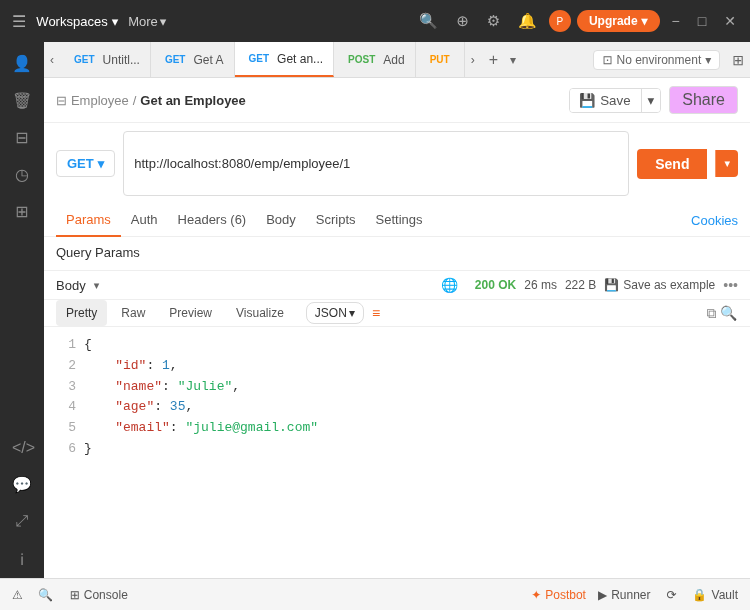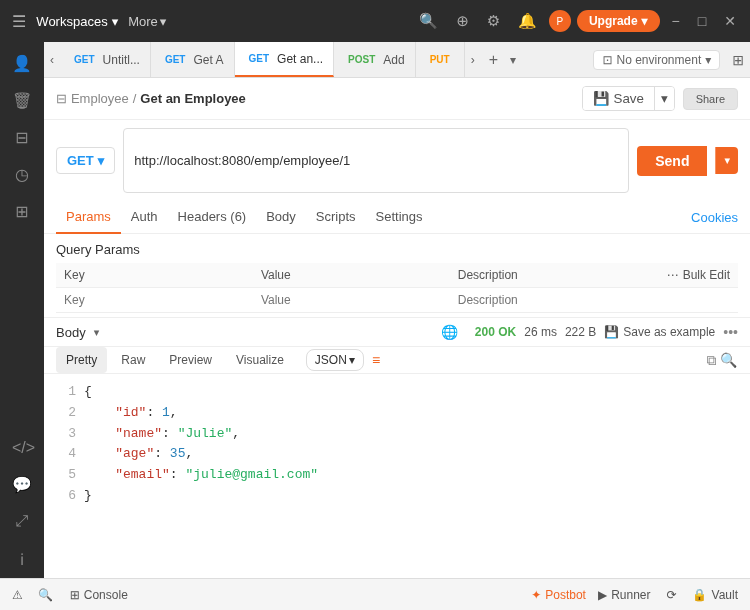--- a/index.html
+++ b/index.html
@@ -42,21 +42,21 @@
     .grid-icon { color: #666; font-size: 14px; padding: 0 6px; cursor: pointer; }
 
     
     .request-header { display: flex; align-items: center; padding: 8px 12px; gap: 8px; background: #fff; border-bottom: 1px solid #eee; flex-shrink: 0; }
     .breadcrumb { display: flex; align-items: center; gap: 4px; font-size: 13px; color: #888; }
     .breadcrumb .current { font-weight: 600; color: #333; }
     .req-header-spacer { flex: 1; }
     .btn-save { display: flex; align-items: center; gap: 0; border: 1px solid #ddd; border-radius: 4px; overflow: hidden; font-size: 12px; cursor: pointer; }
     .btn-save-main { background: #fff; border: none; padding: 4px 10px; cursor: pointer; display: flex; align-items: center; gap: 4px; color: #555; }
     .btn-save-chev { background: #fff; border: none; border-left: 1px solid #ddd; padding: 4px 6px; cursor: pointer; color: #555; }
-    .btn-share { background: #e5e5e5; border: 1px solid #ddd; border-radius: 4px; padding: 4px 12px; font-size: 11px; cursor: pointer; color: #555; }
+    .btn-share { background: #f0abfc; border: 1px solid #ddd; border-radius: 4px; padding: 4px 12px; font-size: 16px; cursor: pointer; color: #555; }
 
     
     .url-bar { display: flex; align-items: center; padding: 8px 12px; gap: 8px; background: #fff; flex-shrink: 0; }
     .method-select { display: flex; align-items: center; gap: 4px; border: 1px solid #ddd; border-radius: 4px; padding: 5px 10px; font-size: 13px; font-weight: 600; color: #2196f3; cursor: pointer; background: #fff; }
     .url-input { flex: 1; border: 1px solid #ddd; border-radius: 4px; padding: 24px 10px; font-size: 13px; color: #333; outline: none; }
     .btn-send { background: #f26522; color: #fff; border: none; border-radius: 4px 0 0 4px; padding: 7px 18px; font-size: 14px; font-weight: 600; cursor: pointer; }
     .btn-send-chev { background: #f26522; color: #fff; border: none; border-left: 1px solid rgba(255,255,255,0.3); border-radius: 0 4px 4px 0; padding: 7px 8px; cursor: pointer; font-size: 11px; }
 
     
     .req-tabs { display: flex; align-items: center; border-bottom: 1px solid #eee; padding: 0 12px; flex-shrink: 0; }
@@ -224,43 +224,20 @@
       <span class="req-tab">Headers (6)</span>
       <span class="req-tab">Body</span>
       <span class="req-tab">Scripts</span>
       <span class="req-tab">Settings</span>
       <div class="req-tab-spacer"></div>
       <span class="cookies-link">Cookies</span>
     </div>
 
     <div class="query-params">
       <div class="query-params-title">Query Params</div>
-      <table class="params-table">
-        <thead>
-          <tr>
-            <th>Key</th>
-            <th>Value</th>
-            <th>Description</th>
-            <th class="bulk">
-              <div class="bulk-edit-cell">
-                <span>⋯</span>
-                <span>Bulk Edit</span>
-              </div>
-            </th>
-          </tr>
-        </thead>
-        <tbody>
-          <tr>
-            <td><input type="text" style="border: none; outline: none; font-size: 12px; color: rgb(170, 170, 170); width: 100%;" placeholder="Key"></td>
-            <td><input type="text" style="border: none; outline: none; font-size: 12px; color: rgb(170, 170, 170); width: 100%;" placeholder="Value"></td>
-            <td><input type="text" style="border: none; outline: none; font-size: 12px; color: rgb(170, 170, 170); width: 100%;" placeholder="Description"></td>
-            <td></td>
-          </tr>
-        </tbody>
-      </table>
     </div>
 
     <div class="response">
       <div class="response-header">
         <span class="body-label">Body</span>
         <span class="body-chev">▾</span>
         <span style="flex:1"></span>
         <span style="color:#888;font-size:14px;">🌐</span>
         <span class="status-badge">200 OK</span>
         <span class="timing-badge">26 ms</span>

